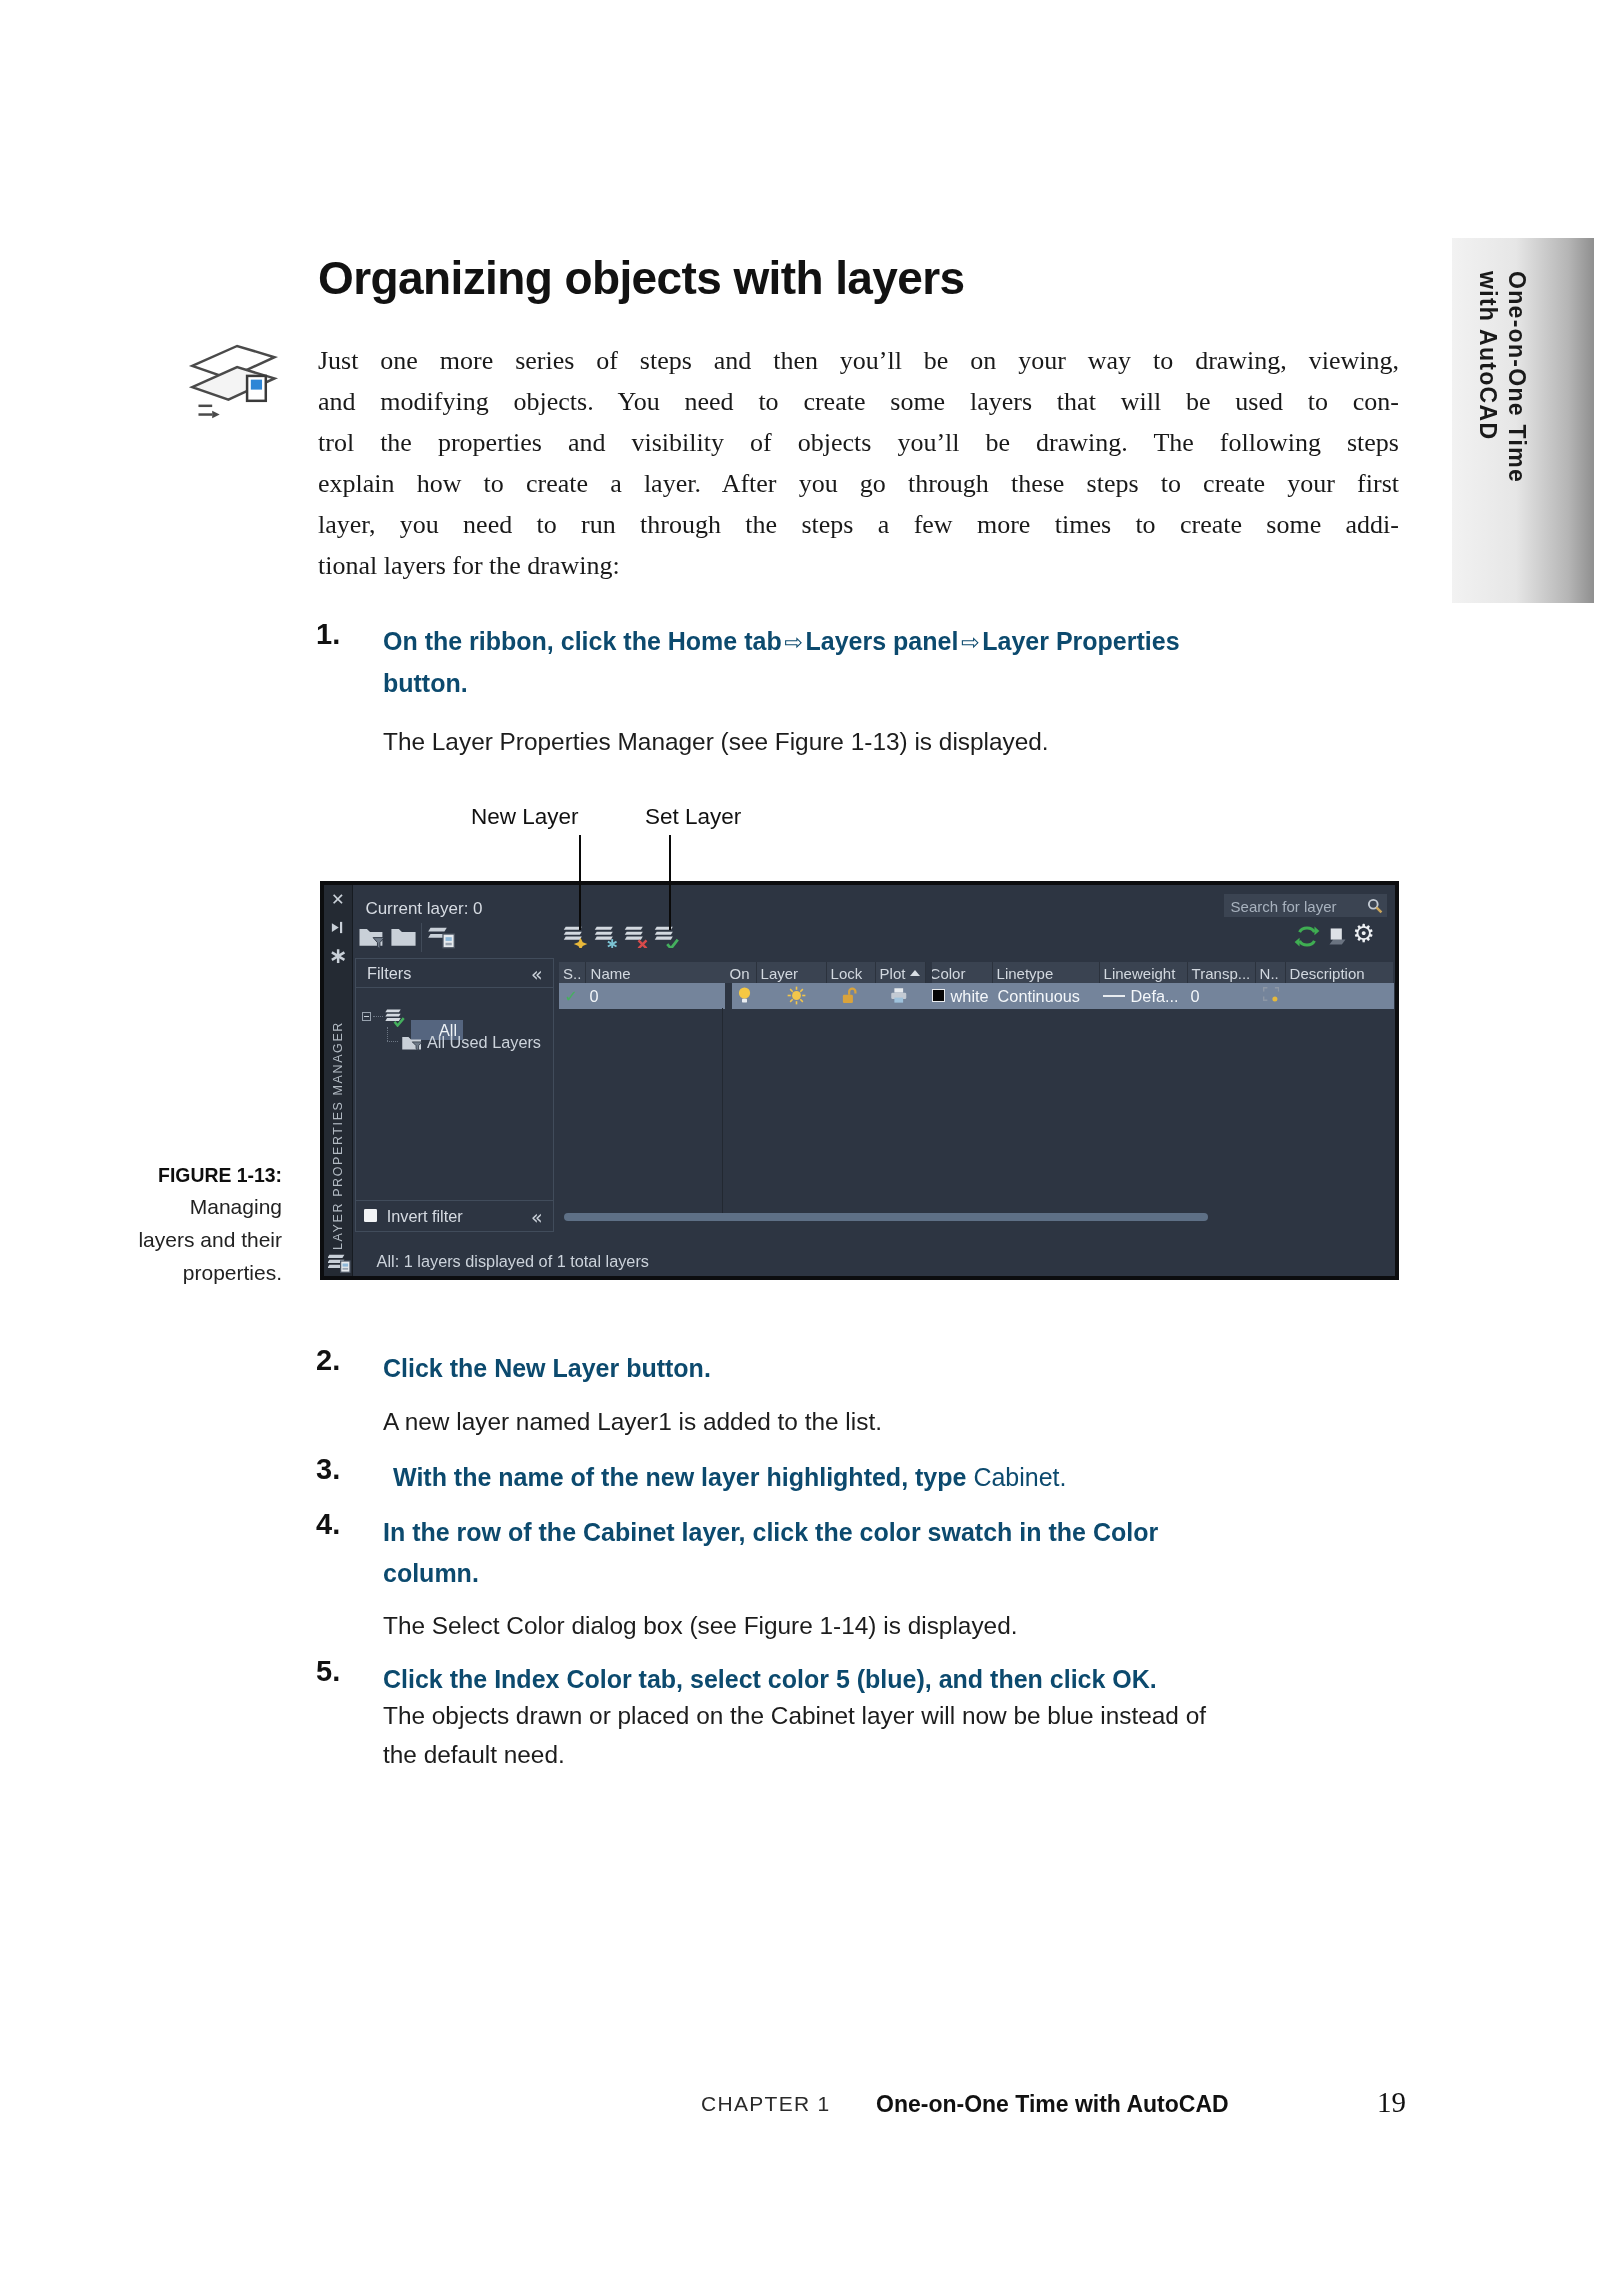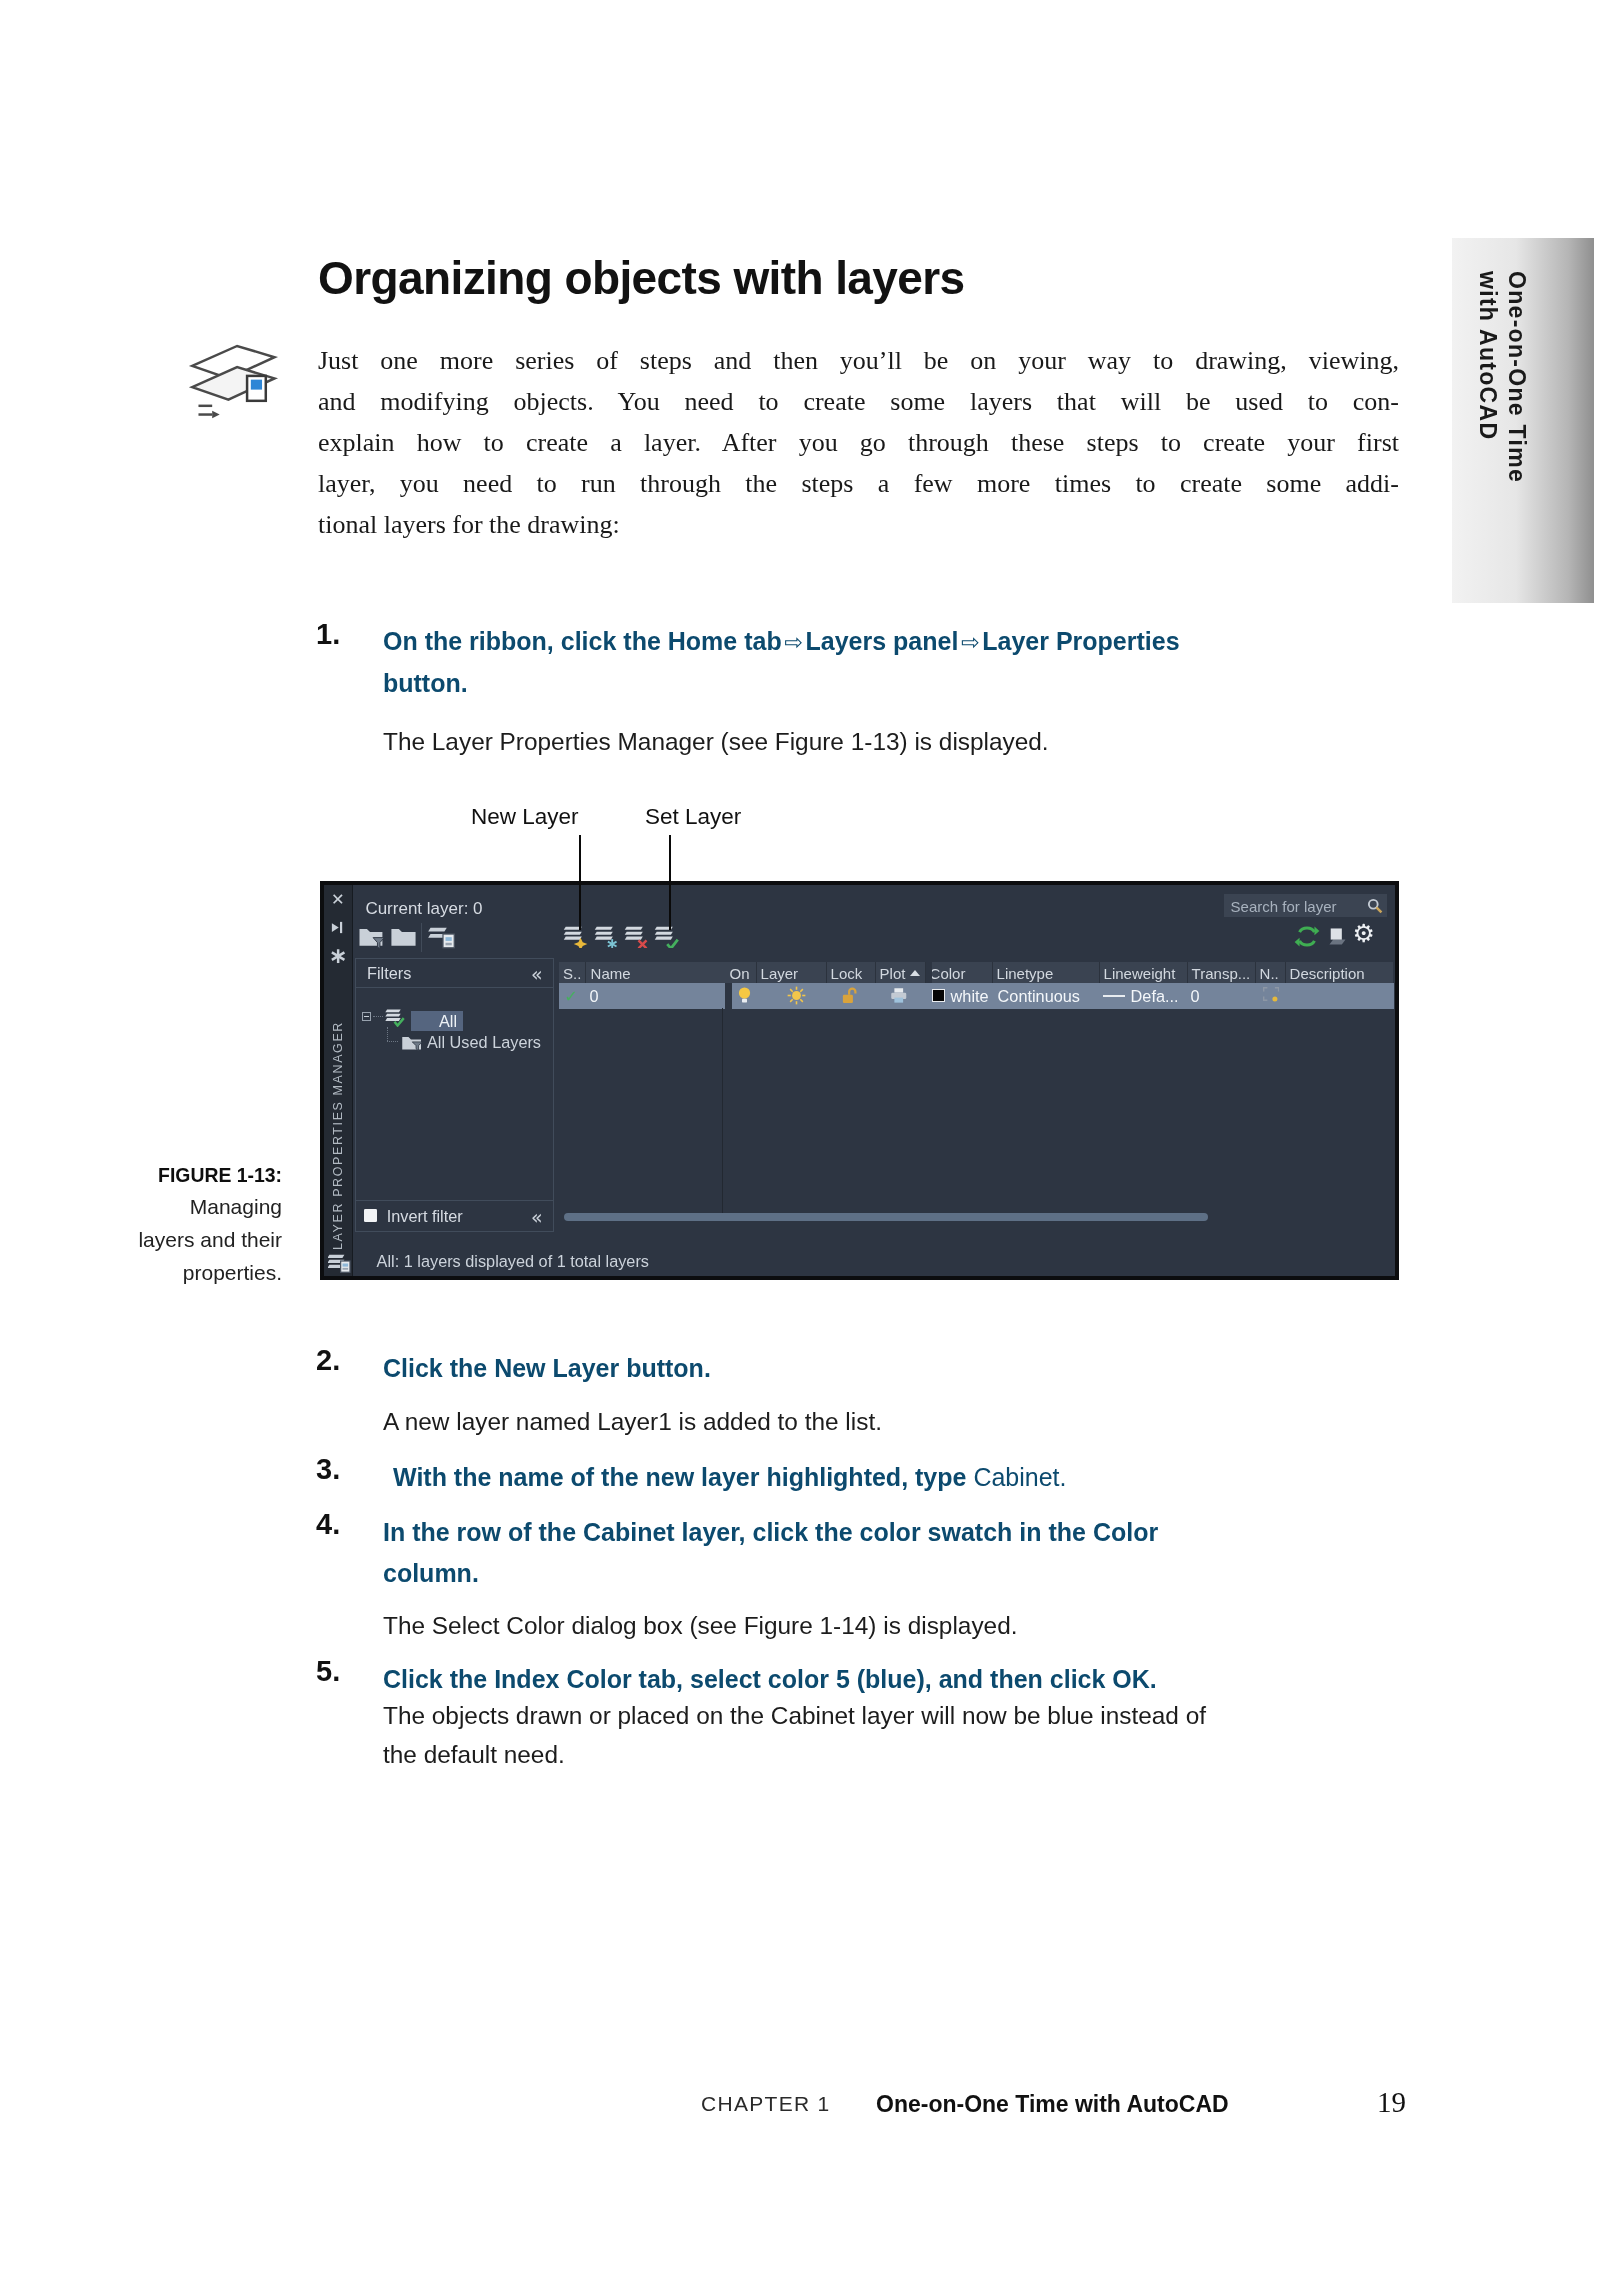--- a/index.html
+++ b/index.html
@@ -83,20 +83,21 @@
     <rect x="102" y="62" width="18" height="16" fill="#2e86d6"></rect>
     <line x1="18" y1="104" x2="40" y2="104" stroke="#4a4a4a" stroke-width="4"></line>
     <line x1="18" y1="118" x2="40" y2="118" stroke="#4a4a4a" stroke-width="4"></line>
     <polygon points="40,112 52,118 40,124" fill="#4a4a4a"></polygon>
   </svg>
 </div>
 
 <div class="abs intro">
   <div class="jl">Just one more series of steps and then you’ll be on your way to drawing, viewing,</div>
   <div class="jl">and modifying objects. You need to create some layers that will be used to con-</div>
+  <div class="jl">trol the properties and visibility of objects you’ll be drawing. The following steps</div>
   <div class="jl">explain how to create a layer. After you go through these steps to create your first</div>
   <div class="jl">layer, you need to run through the steps a few more times to create some addi-</div>
   <div>tional layers for the drawing:</div>
 </div>
 
 <div class="abs stepnum" style="left:316px;top:618px;">1.</div>
 <div class="abs stephead" style="left:383px;top:621px;width:977px;">
   <span>On the ribbon, click the Home tab</span><span class="dum-arrow">⇨</span><span>Layers panel</span><span class="dum-arrow">⇨</span><span>Layer Properties</span><br>
   <span>button.</span>
 </div>
@@ -335,21 +336,21 @@
           </span>
         <span style="position:absolute;left:10.6px;top:9.4px;width:10px;border-top:1.3px dotted #6c7683;"></span>
         <svg width="21" height="19" viewBox="0 0 34 30" style="position:absolute;left:22.5px;top:0.6px;">
           <g fill="#d3d9e0">
               <rect x="5" y="2" width="22" height="4.5" transform="skewX(-32)" transform-origin="5 2"></rect>
               <rect x="5" y="9" width="22" height="4.5" transform="skewX(-32)" transform-origin="5 9"></rect>
               <rect x="5" y="16" width="22" height="4.5" transform="skewX(-32)" transform-origin="5 16"></rect>
             </g>
           <polyline points="17,22 22,28 32,16" fill="none" stroke="#45b05e" stroke-width="4"></polyline>
         </svg>
-        <span class="tree-label-sel" style="position:absolute;left:49px;top:4px;padding-left:28px;">All</span>
+        <span class="tree-label-sel" style="position:absolute;left:49px;top:13px;padding-left:28px;">All</span>
       </div>
       <div style="position:absolute;left:6.3px;top:73px;height:21px;">
         <span style="position:absolute;left:25px;top:-5px;height:13.8px;border-left:1.3px dotted #6c7683;"></span>
         <span style="position:absolute;left:25px;top:8.8px;width:11.3px;border-top:1.3px dotted #6c7683;"></span>
         <svg width="22.5" height="19" viewBox="0 0 36 30" style="position:absolute;left:39px;top:1.3px;">
           <path d="M2 6 h10 l4 4 h16 v16 h-30 z" fill="#c9d0d8"></path>
           <polygon points="18,14 34,14 28,20 28,28 24,25 24,20" fill="#6f7a88" stroke="#2d3542" stroke-width="1.2"></polygon>
         </svg>
         <span class="tree-label" style="position:absolute;left:65px;top:1.3px;white-space:nowrap;">All Used Layers</span>
       </div>

